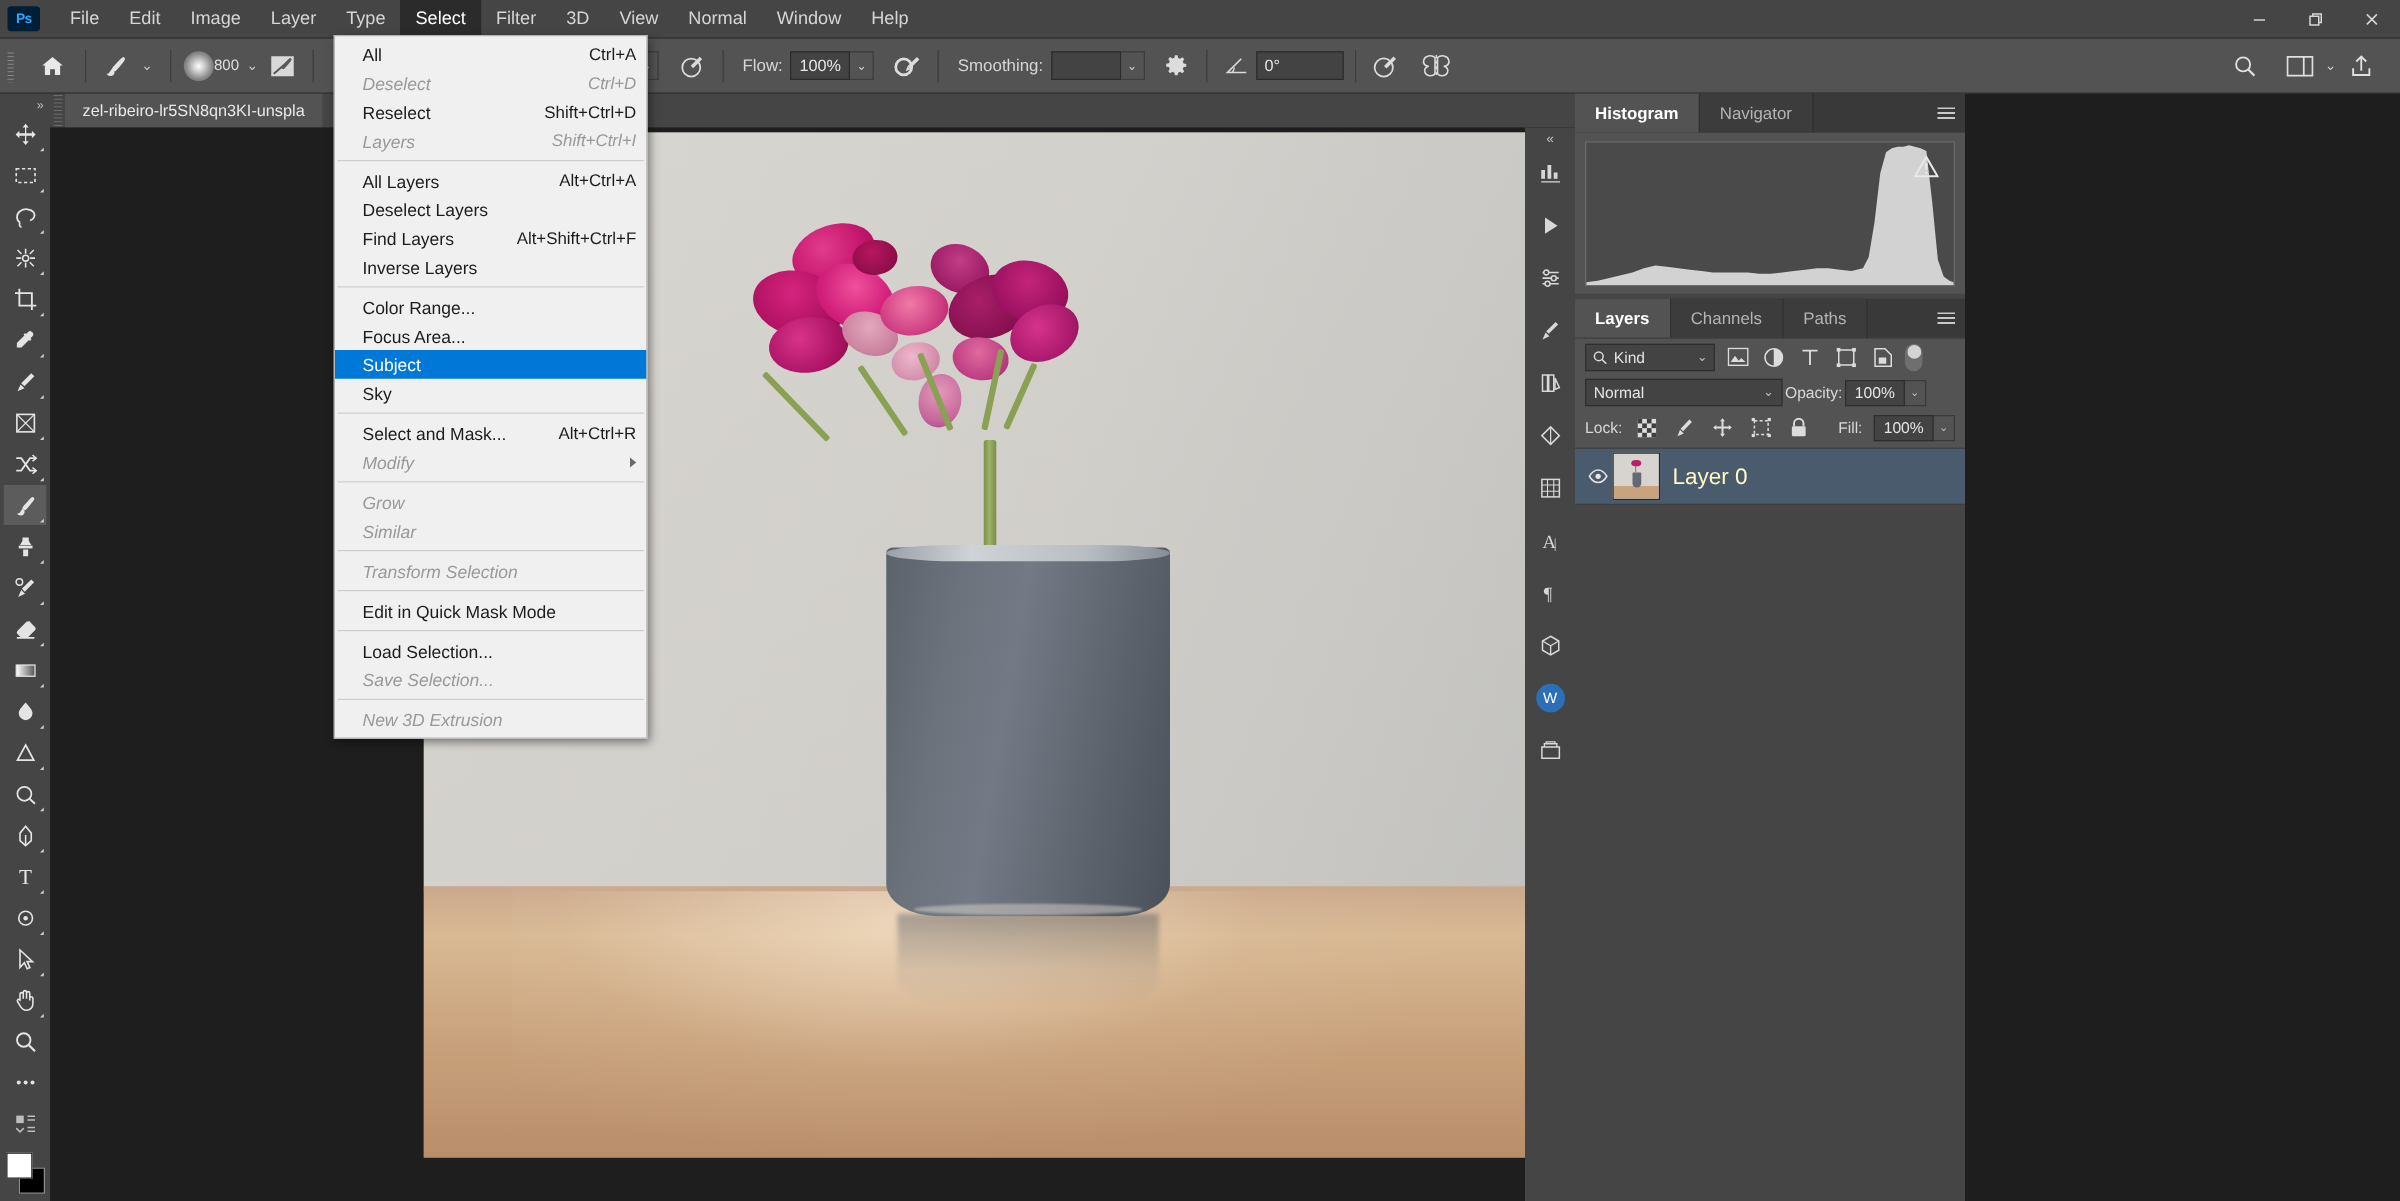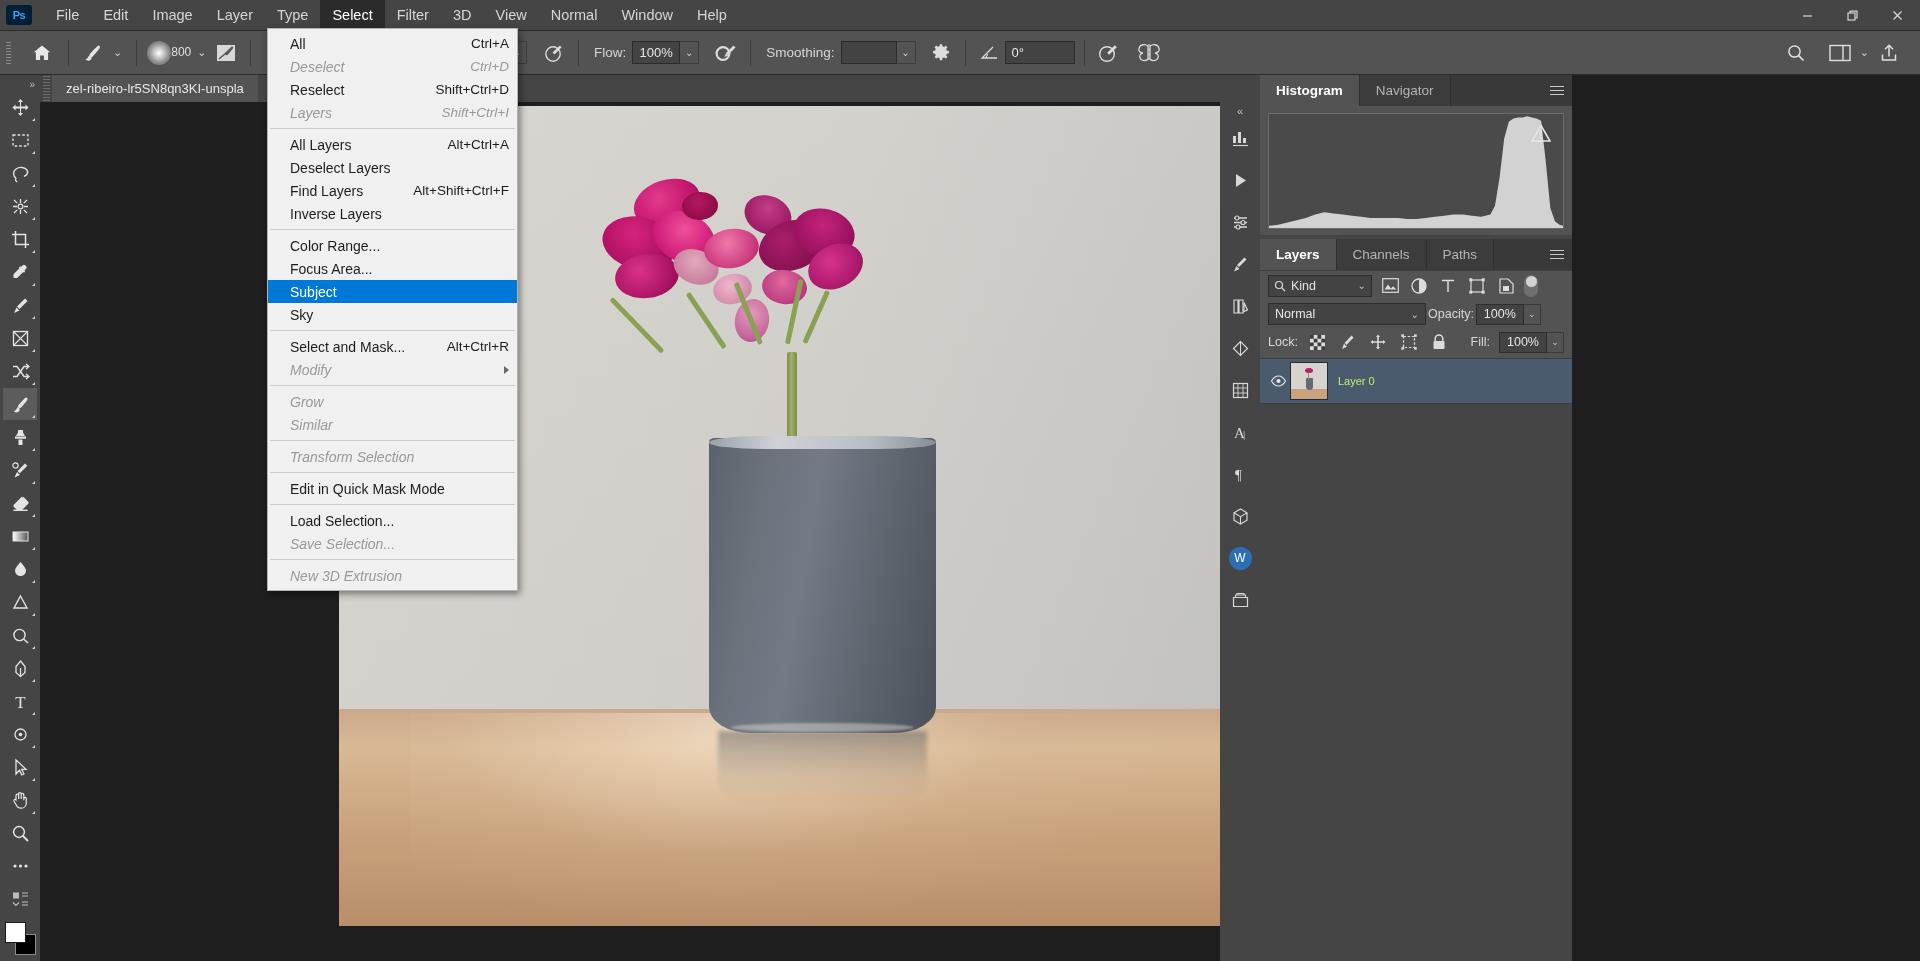--- a/index.html
+++ b/index.html
@@ -285,21 +285,21 @@
   .layer-list { background: #535353; padding-top: 2px; }
   .layer-row {
     display: flex; align-items: center; height: 46px; padding: 0 6px;
     background: #4a5b6e; border-top: 1px solid #3e3e3e; border-bottom: 1px solid #3e3e3e;
   }
   .eye { width: 24px; display: flex; align-items: center; justify-content: center; color: #e4e4e4; }
   .layer-thumb {
     width: 38px; height: 38px; border: 1px solid #2a2a2a; background: #cfcbc4;
     margin-right: 10px; position: relative; overflow: hidden;
   }
-  .layer-name { color: #bef264; font-size: 11px; }
+  .layer-name { color: #fef9c3; font-size: 18px; }
 
   
   .dropdown {
     position: absolute; left: 267px; top: 28px; width: 251px;
     background: #f0f0f0; border: 1px solid #b4b4b4;
     box-shadow: 2px 3px 7px rgba(0,0,0,.45); padding: 3px 0; z-index: 50;
   }
   .mi {
     display: flex; align-items: center; height: 23px; padding: 0 8px 0 22px;
     font-size: 14px; color: #1c1c1c; position: relative; white-space: nowrap;

